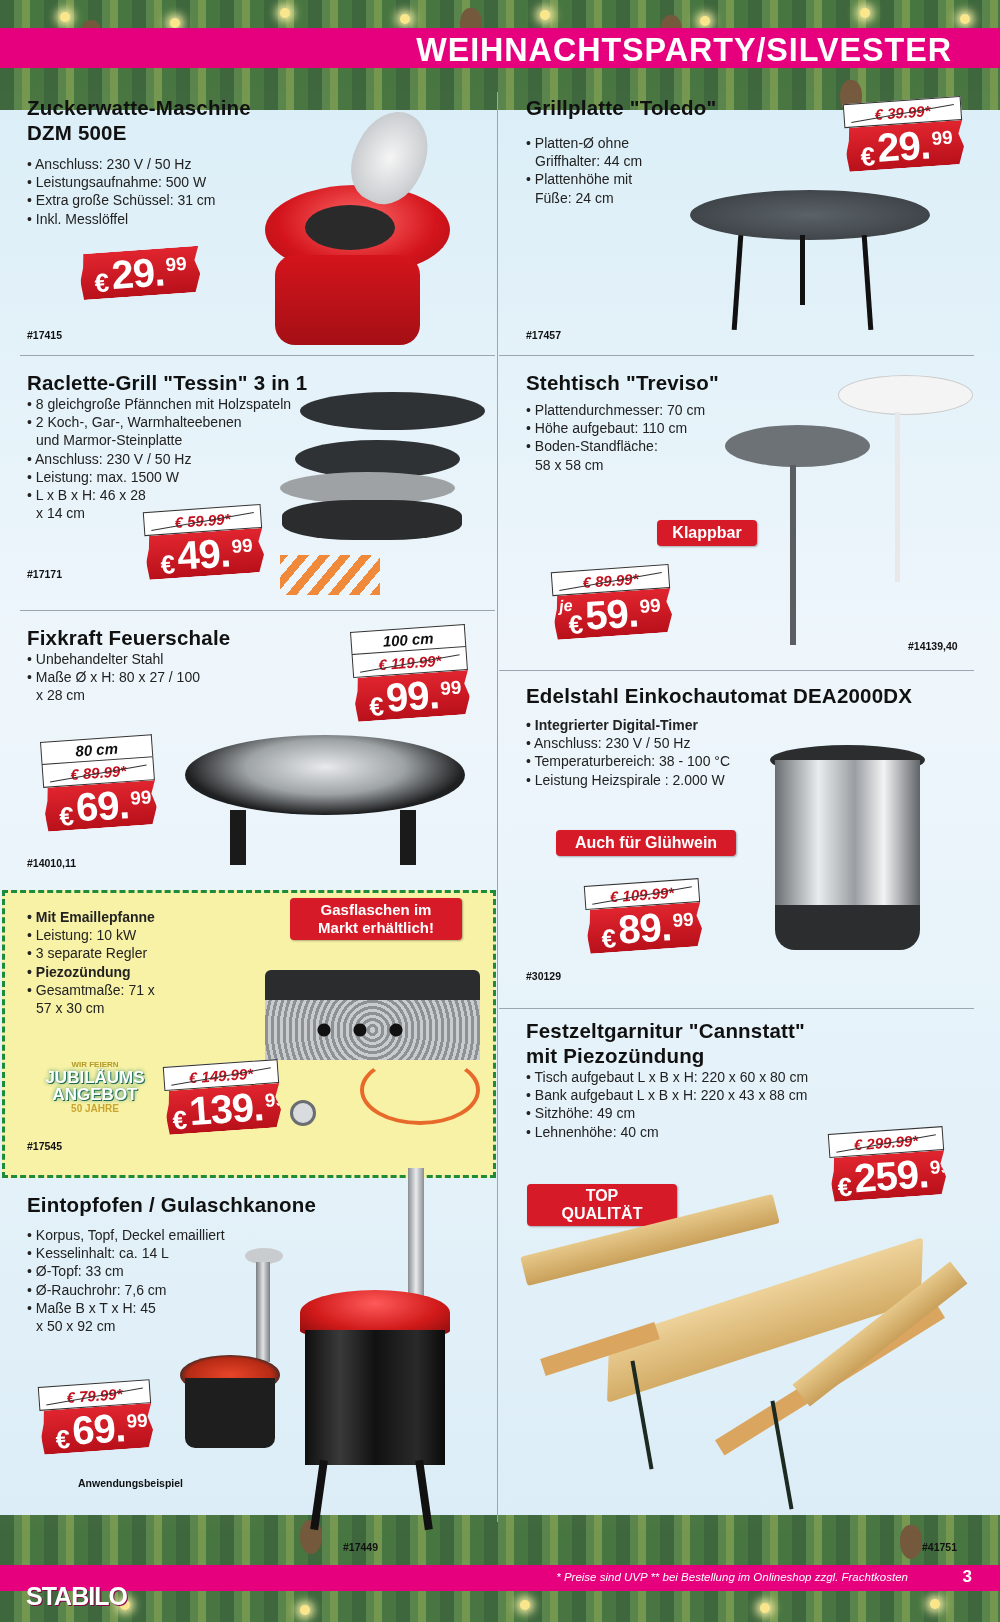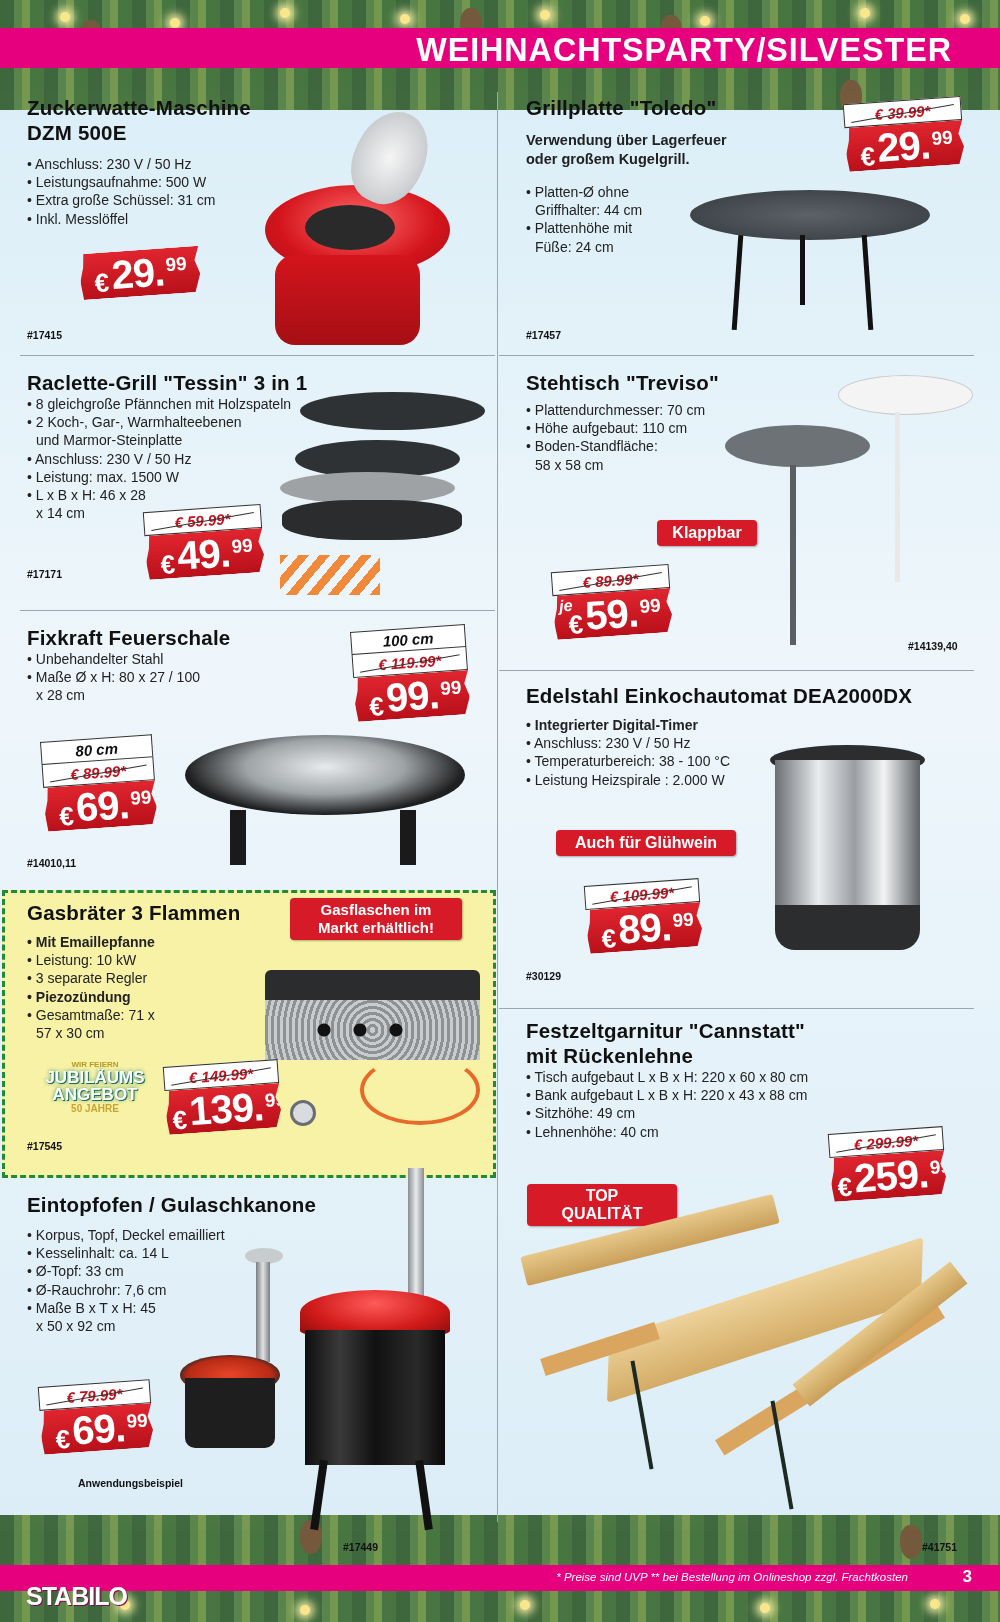--- a/index.html
+++ b/index.html
@@ -98,24 +98,20 @@
   <div class="new" style="height:46px">
       <span class="cur">€</span>
       <span class="int" style="line-height:46px">29.</span>
       <span class="dec">99</span>
     </div>
 </div>
 <div class="sku" style="left:27px;top:329px">#17415</div>
 
 <div class="cell" style="left:526px;top:95px;width:300px">
   <div class="title">Grillplatte "Toledo"</div>
-  <div class="sub" style="margin-top:11px">
-      <div>Verwendung über Lagerfeuer</div>
-      <div>oder großem Kugelgrill.</div>
-    </div>
   <ul class="feat" style="margin-top:14px;width:140px">
     <li>Platten-Ø ohne Griffhalter: 44 cm</li>
     <li>Plattenhöhe mit Füße: 24 cm</li>
   </ul>
 </div>
 <div class="prod" style="left:690px;top:190px;width:240px;height:50px;border-radius:50%;background:radial-gradient(#5b6268,#34393d)"></div>
 <div class="prod" style="left:735px;top:235px;width:5px;height:95px;background:#111;transform:rotate(4deg)"></div>
 <div class="prod" style="left:800px;top:235px;width:5px;height:70px;background:#111"></div>
 <div class="prod" style="left:865px;top:235px;width:5px;height:95px;background:#111;transform:rotate(-4deg)"></div>
 <div class="tag" style="left:845px;top:100px;width:118px">
@@ -225,21 +221,20 @@
   <div class="new" style="height:44px">
       <span class="cur">€</span>
       <span class="int" style="line-height:44px">89.</span>
       <span class="dec">99</span>
     </div>
 </div>
 <div class="sku" style="left:526px;top:970px">#30129</div>
 
 <div class="yellow"></div>
 <div class="cell" style="left:27px;top:900px;width:260px">
-  <div class="title">Gasbräter 3 Flammen</div>
   <ul class="feat" style="margin-top:8px;width:180px">
     <li class="b">Mit Emaillepfanne</li>
     <li>Leistung: 10 kW</li>
     <li>3 separate Regler</li>
     <li class="b">Piezozündung</li>
     <li style="width:130px">Gesamtmaße: 71 x 57 x 30 cm</li>
   </ul>
 </div>
 <div class="badge" style="left:290px;top:898px;width:172px;font-size:15px;padding:3px 6px">
     <div>Gasflaschen im</div>
@@ -262,21 +257,21 @@
       <span class="cur">€</span>
       <span class="int" style="line-height:44px">139.</span>
       <span class="dec">99</span>
     </div>
 </div>
 <div class="sku" style="left:27px;top:1140px">#17545</div>
 
 <div class="cell" style="left:526px;top:1018px;width:450px">
   <div class="title">
       <div>Festzeltgarnitur "Cannstatt"</div>
-      <div>mit Rückenlehne</div>
+      <div>mit Piezozündung</div>
     </div>
   <ul class="feat" style="margin-top:0">
     <li>Tisch aufgebaut L x B x H: 220 x 60 x 80 cm</li>
     <li>Bank aufgebaut L x B x H: 220 x 43 x 88 cm</li>
     <li>Sitzhöhe: 49 cm</li>
     <li>Lehnenhöhe: 40 cm</li>
   </ul>
 </div>
 <div class="badge" style="left:527px;top:1184px;width:150px;font-size:16px;padding:3px 20px">TOP QUALITÄT</div>
 <div class="tag" style="left:830px;top:1130px;width:115px">

